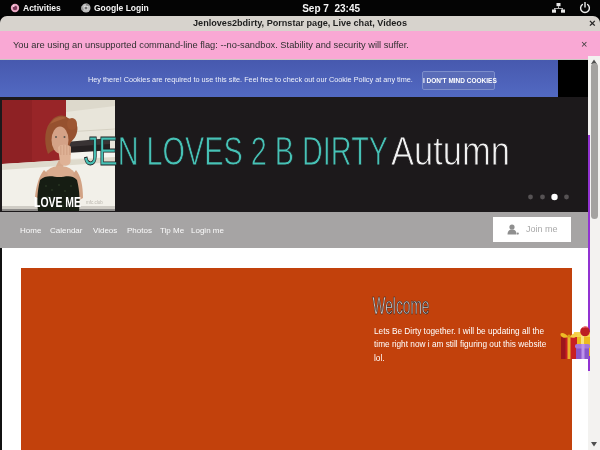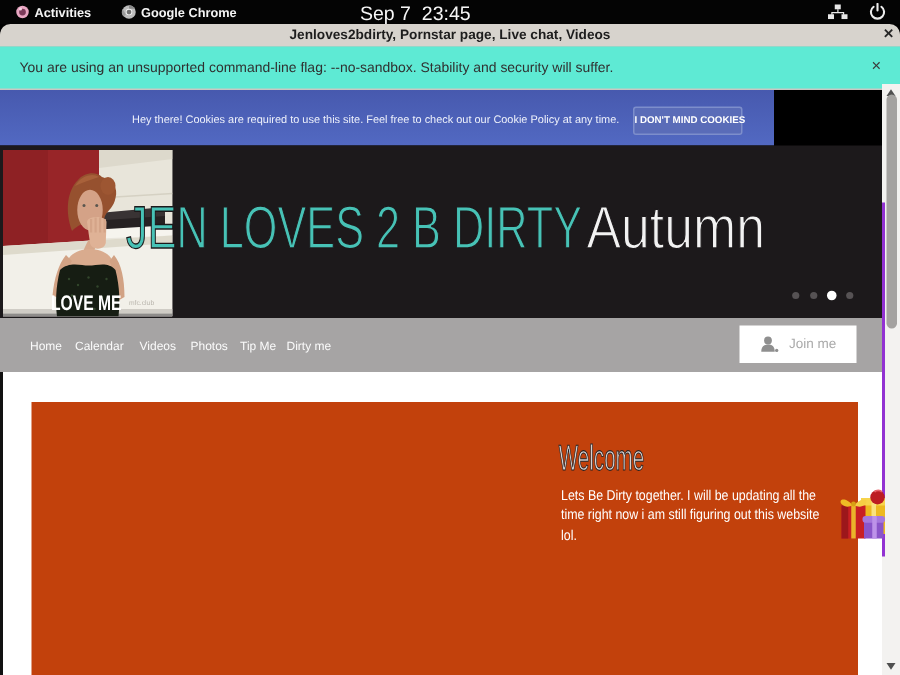--- a/index.html
+++ b/index.html
@@ -17,48 +17,48 @@
     <circle cx="4.4" cy="3.6" r="1.2" fill="#f6d4e2"></circle>
   </svg>
   <div class="abs" style="left:23px;top:2.5px;font-size:8.5px;font-weight:bold;color:#f4f4f4;line-height:11px;">Activities</div>
   <svg class="abs" style="left:81px;top:3px;" width="10" height="10" viewBox="0 0 12 12">
     <circle cx="6" cy="6" r="5.4" fill="#bdbdbd"></circle>
     <path d="M6 .6 A5.4 5.4 0 0 1 10.8 3.4 L6 3.4 Z" fill="#8a8a8a"></path>
     <path d="M.9 3.4 L3.5 8.2 L1.4 9.5 A5.4 5.4 0 0 1 .9 3.4 Z" fill="#9a9a9a"></path>
     <circle cx="6" cy="6" r="2.6" fill="#efefef"></circle>
     <circle cx="6" cy="6" r="1.9" fill="#707070"></circle>
   </svg>
-  <div class="abs" style="left:94px;top:2.5px;font-size:8.5px;font-weight:bold;color:#f4f4f4;line-height:11px;">Google Chrome</div>
-  <div class="abs" style="left:240px;top:2.5px;width:120px;text-align:left;font-size:13px;font-weight:normal;color:#f6f6f6;line-height:11px;">Sep 7&nbsp; 23:45</div>
+  <div class="abs" style="left:94px;top:2.5px;font-size:8.5px;font-weight:bold;color:#f4f4f4;line-height:11px;">Google Login</div>
+  <div class="abs" style="left:240px;top:2.5px;width:120px;text-align:right;font-size:10px;font-weight:bold;color:#f6f6f6;line-height:11px;">Sep 7&nbsp; 23:45</div>
   <svg class="abs" style="left:551px;top:2px;" width="15" height="12" viewBox="0 0 15 12">
     <g fill="#e8e8e8">
       <rect x="5.5" y="1" width="4" height="3.2"></rect>
       <rect x="1" y="7.5" width="4" height="3.2"></rect>
       <rect x="10" y="7.5" width="4" height="3.2"></rect>
       <path d="M7.2 4.2 h.8 v1.8 h3.8 v1.8 h-.8 v-1 H4 v1 h-.8 V6 h4 Z"></path>
     </g>
   </svg>
   <svg class="abs" style="left:579px;top:2px;" width="12" height="12" viewBox="0 0 12 12">
     <path d="M3.4 2.5 A4.4 4.4 0 1 0 8.6 2.5" fill="none" stroke="#ececec" stroke-width="1.4" stroke-linecap="round"></path>
     <line x1="6" y1="0.6" x2="6" y2="5" stroke="#ececec" stroke-width="1.4" stroke-linecap="round"></line>
   </svg>
 </div>
 
 <div class="abs" style="left:0;top:16px;width:600px;height:15px;background:#d7d3cd;border-radius:7px 7px 0 0;box-shadow:0 1px 0 #b8b4ae;padding-left:42px;">
   <div class="abs" style="left:0;top:2px;width:600px;text-align:center;font-size:9.1px;font-weight:bold;color:#1d1d1d;">Jenloves2bdirty, Pornstar page, Live chat, Videos</div>
   <svg class="abs" style="left:588px;top:19px;" width="9" height="9" viewBox="0 0 9 9"></svg>
   <div class="abs" style="left:589px;top:1px;font-size:11.5px;font-weight:bold;color:#262626;">×</div>
 </div>
 
-<div class="abs" style="left:0;top:31px;width:600px;height:29px;background:#5eead4;border-bottom:1px solid #cac7c2;">
+<div class="abs" style="left:0;top:31px;width:600px;height:29px;background:#f9a8d4;border-bottom:1px solid #cac7c2;">
   <div class="abs" style="left:13px;top:8.5px;font-size:9.3px;color:#303030;">You are using an unsupported command-line flag: --no-sandbox. Stability and security will suffer.</div>
   <div class="abs" style="left:581px;top:7px;font-size:11px;color:#3a3a3a;">×</div>
 </div>
 
-<div class="abs" style="left:0;top:60px;width:516px;height:37px;background:linear-gradient(#4759ae,#5269c2);padding-left:16px;">
+<div class="abs" style="left:0;top:60px;width:558px;height:37px;background:linear-gradient(#4759ae,#5269c2);padding-left:16px;">
   <div class="abs" style="left:88px;top:15px;width:324px;text-align:center;font-size:7.3px;color:#eef1fb;white-space:nowrap;">Hey there! Cookies are required to use this site. Feel free to check out our Cookie Policy at any time.</div>
   <div class="abs" style="left:422px;top:11px;width:73px;height:19px;background:#5a6cb8;border:1px solid #7d8ecb;border-radius:2px;text-align:center;font-size:6.5px;font-weight:bold;color:#fff;line-height:17px;white-space:nowrap;">I DON'T MIND COOKIES</div>
 </div>
 
 <div class="abs" style="left:0;top:97px;width:588px;height:115px;background:#1c191b;">
 
   <svg class="abs" style="left:2px;top:3px;" width="113" height="111" viewBox="0 0 113 111">
     <rect width="113" height="111" fill="#e9e6dd"></rect>
 
     <rect x="0" y="0" width="66" height="64" fill="#982528"></rect>
@@ -120,21 +120,21 @@
     <circle cx="566.5" cy="100" r="2.4" fill="#565254"></circle>
   </svg>
 </div>
 
 <div class="abs" style="left:0;top:212px;width:600px;height:36px;background:#a6a4a4;padding-left:36px;">
   <div class="abs" style="left:20px;top:14px;font-size:8px;color:#fbfbfb;">Home</div>
   <div class="abs" style="left:50px;top:14px;font-size:8px;color:#fbfbfb;">Calendar</div>
   <div class="abs" style="left:93px;top:14px;font-size:8px;color:#fbfbfb;">Videos</div>
   <div class="abs" style="left:127px;top:14px;font-size:8px;color:#fbfbfb;">Photos</div>
   <div class="abs" style="left:160px;top:14px;font-size:8px;color:#fbfbfb;">Tip Me</div>
-  <div class="abs" style="left:191px;top:14px;font-size:8px;color:#fbfbfb;">Dirty me</div>
+  <div class="abs" style="left:191px;top:14px;font-size:8px;color:#fbfbfb;">Login me</div>
 
 
   <div class="abs" style="left:493px;top:5px;width:78px;height:24.5px;background:#ffffff;">
     <svg class="abs" style="left:14px;top:7px;" width="13" height="12" viewBox="0 0 13 12">
       <circle cx="5" cy="3" r="2.6" fill="#8f8f8f"></circle>
       <path d="M0.5 10.5 C0.5 6.8 2.5 5.6 5 5.6 C7.5 5.6 9.5 6.8 9.5 10.5 Z" fill="#8f8f8f"></path>
       <circle cx="10.8" cy="9.6" r="1.1" fill="#8f8f8f"></circle>
     </svg>
     <div class="abs" style="left:33px;top:7px;font-size:9px;color:#a9a9a9;">Join me</div>
   </div>

